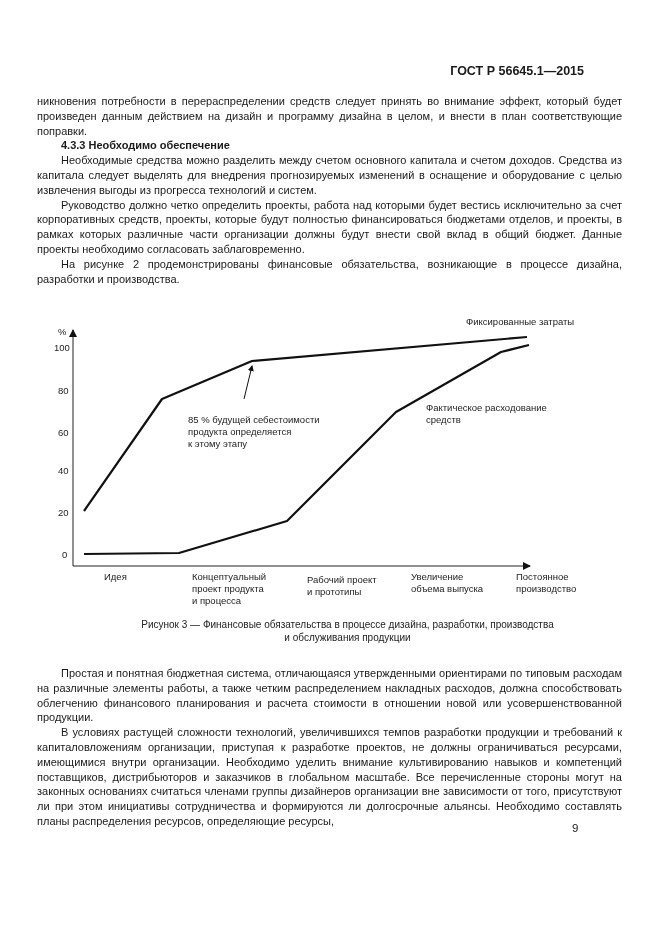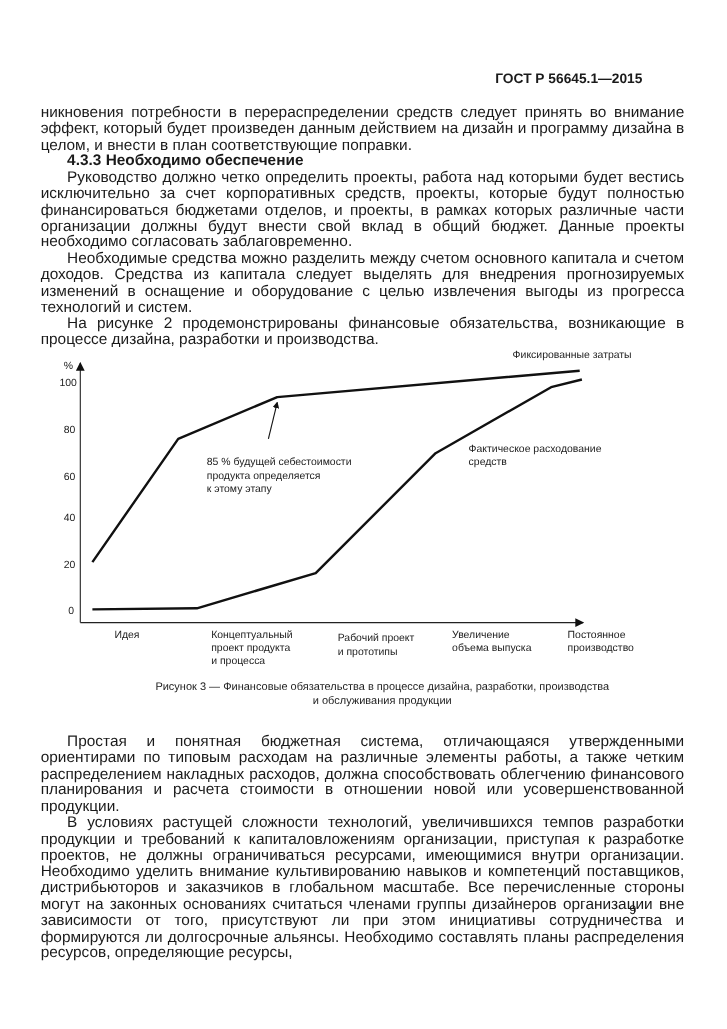--- a/index.html
+++ b/index.html
@@ -1,37 +1,37 @@
 <!DOCTYPE html>
 <html><head>
 <meta charset="utf-8">
 <style>
   html, body { margin:0; padding:0; background:#ffffff; }
   body { width:661px; height:935px; position:relative; overflow:hidden;
          font-family:"Liberation Sans", sans-serif; color:#1a1a1a; }
   .header { position:absolute; right:77px; top:64px; font-weight:bold; font-size:12.5px; letter-spacing:0;text-align:center; }
-  .block { position:absolute; left:37px; width:585px; font-size:14px; line-height:14.8px; }
+  .block { position:absolute; left:37px; width:585px; font-size:11px; line-height:14.8px; }
   .p { margin:0; text-align:justify; text-align-last:left; }
   .ind { text-indent:24px; }
   .h { font-weight:bold; margin:0; padding-left:24px; }
   .chart-svg { position:absolute; left:0; top:300px; }
   .caption { position:absolute; left:0; width:661px; top:618px; text-align:center; font-size:10px; line-height:13px; color:#222;padding-left:17px; }
   .pagenum { position:absolute; left:572px; top:822px; font-size:11.5px; }
   svg text { font-family:"Liberation Sans", sans-serif; fill:#222; }
 </style>
 </head>
 <body>
 
 <div class="header">ГОСТ Р 56645.1—2015</div>
 
 <div class="block" style="top:94px;">
   <p class="p">никновения потребности в перераспределении средств следует принять во внимание эффект, который будет произведен данным действием на дизайн и программу дизайна в целом, и внести в план соответствующие поправки.</p>
   <p class="h">4.3.3 Необходимо обеспечение</p>
+  <p class="p ind">Необходимые средства можно разделить между счетом основного капитала и счетом доходов. Средства из капитала следует выделять для внедрения прогнозируемых изменений в оснащение и оборудование с целью извлечения выгоды из прогресса технологий и систем.</p>
   <p class="p ind">Руководство должно четко определить проекты, работа над которыми будет вестись исключительно за счет корпоративных средств, проекты, которые будут полностью финансироваться бюджетами отделов, и проекты, в рамках которых различные части организации должны будут внести свой вклад в общий бюджет. Данные проекты необходимо согласовать заблаговременно.</p>
-  <p class="p ind">Необходимые средства можно разделить между счетом основного капитала и счетом доходов. Средства из капитала следует выделять для внедрения прогнозируемых изменений в оснащение и оборудование с целью извлечения выгоды из прогресса технологий и систем.</p>
   <p class="p ind">На рисунке 2 продемонстрированы финансовые обязательства, возникающие в процессе дизайна, разработки и производства.</p>
 </div>
 
 <svg class="chart-svg" width="661" height="315" viewBox="0 300 661 315">
   <defs>
     <marker id="arrowHead" markerWidth="8" markerHeight="8" refX="7" refY="4" orient="auto">
       <path d="M0,0 L8,4 L0,8 z" fill="#111"></path>
     </marker>
     <marker id="arrowSmall" markerWidth="6" markerHeight="6" refX="5" refY="3" orient="auto">
       <path d="M0,0 L6,3 L0,6 z" fill="#111"></path>

